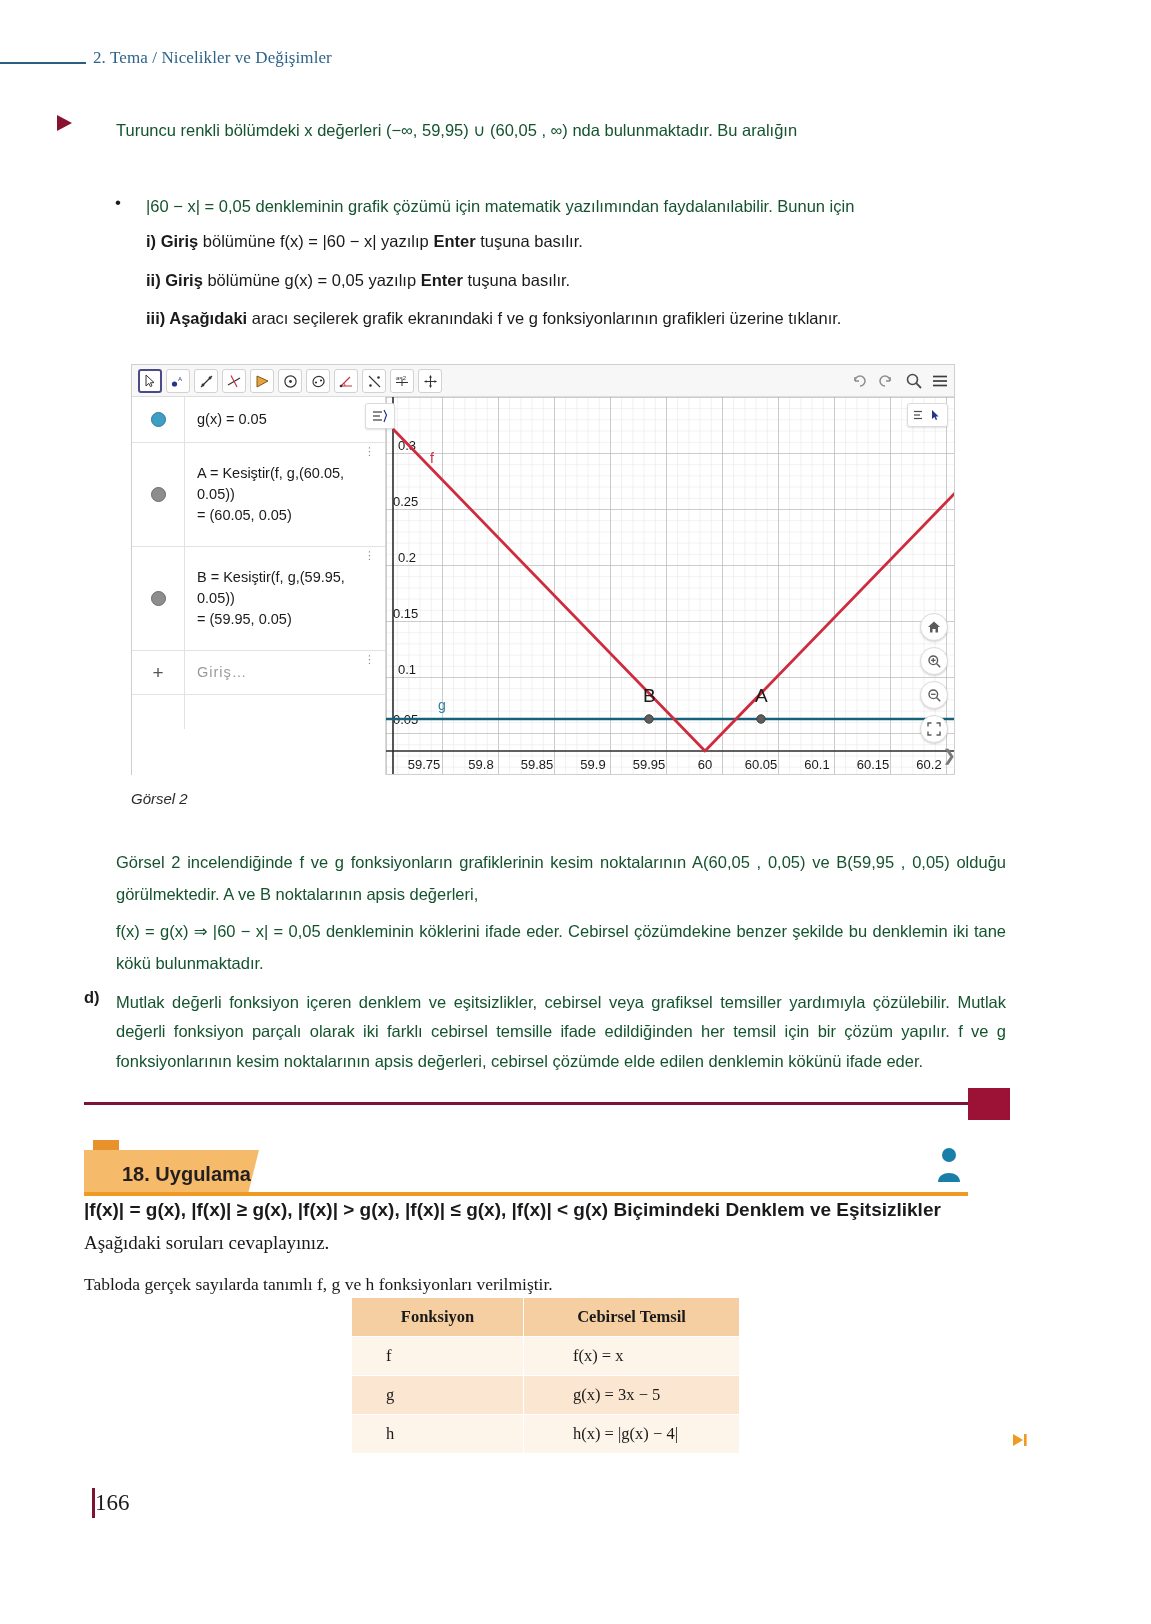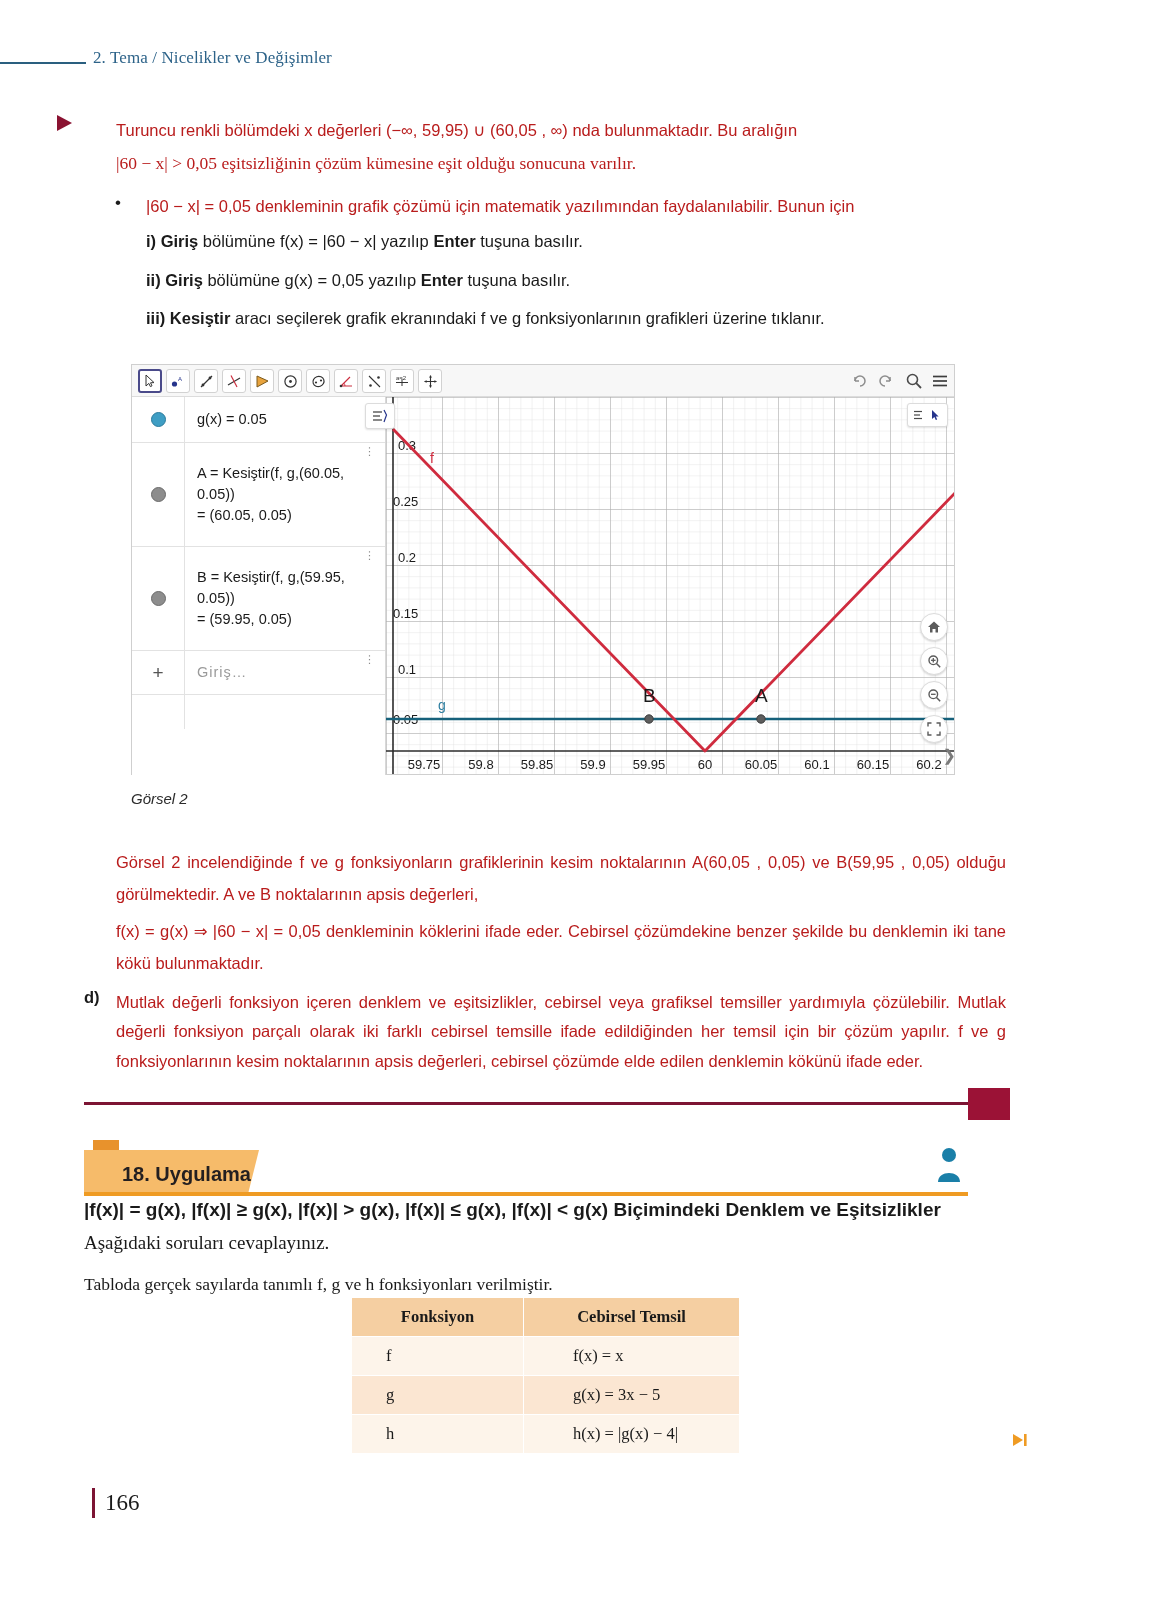--- a/index.html
+++ b/index.html
@@ -14,21 +14,21 @@
   
   .hdr{position:absolute;left:0;top:48px;width:1151px;height:26px;}
   .hdr-rule{position:absolute;left:0;top:14px;width:86px;height:2px;background:#2a5f7f;}
   .hdr-text{position:absolute;left:93px;top:0;font-family:"Liberation Serif",serif;
     font-size:17px;color:#2d6389;letter-spacing:.1px;white-space:nowrap;}
 
   
   .tri{position:absolute;left:57px;top:115px;width:0;height:0;
     border-left:15px solid #8a1231;border-top:8px solid transparent;border-bottom:8px solid transparent;}
 
-  .para{position:absolute;font-size:16.5px;line-height:1.95;color:#b91c1c;text-align:justify;}
+  .para{position:absolute;font-size:16.5px;line-height:1.95;color:#14532d;text-align:justify;}
   .math{font-family:"Liberation Serif",serif;font-size:17.5px;}
   b{font-weight:bold;}
 
   #p1{left:116px;top:114px;width:866px;}
   #p1 .l2{display:block;}
 
   .bullet{position:absolute;left:115px;top:193px;font-size:17px;color:#1b1b1b;}
   #p2{left:146px;top:190px;width:836px;}
   .step{position:absolute;left:146px;font-size:16.5px;line-height:1.6;}
   #s1{top:228px;}
@@ -104,51 +104,50 @@
   table.fn th{background:#f5cfa2;border:1px solid #ffffff;font-size:16.5px;font-weight:bold;
     padding:9px 4px;color:#1a1a1a;}
   table.fn td{border:1px solid #ffffff;font-size:16.5px;padding:9px 4px;height:20px;}
   table.fn tr.odd td{background:#fdf4ea;}
   table.fn tr.even td{background:#fbe6d2;}
   table.fn td.c1{width:133px;padding-left:34px;}
   table.fn td.c2{padding-left:49px;}
 
   .nextbtn{position:absolute;left:1012px;top:1432px;display:flex;align-items:center;gap:1px;}
 
-  .pagenum{position:absolute;left:84px;top:1488px;display:flex;align-items:center;gap:10px;padding-left:8px;}
+  .pagenum{position:absolute;left:84px;top:1488px;display:flex;align-items:center;padding-left:8px;}
   .pagebar{width:3px;height:30px;background:#7c1433;}
   .pagetxt{font-family:"Liberation Serif",serif;font-size:23px;color:#1a1a1a;}
 </style>
 </head>
 <body>
 
 <div class="page">
 
   <div class="hdr">
     <div class="hdr-rule"></div>
     <div class="hdr-text">2. Tema / Nicelikler ve Değişimler</div>
   </div>
 
   <div class="tri"></div>
   <div class="para" id="p1">
     <span class="l2">Turuncu renkli bölümdeki x değerleri (−∞, 59,95) ∪ (60,05 , ∞) nda bulunmaktadır. Bu aralığın</span>
-    <span class="l2 math">|60 − x| &gt; 0,05 eşitsizliğinin çözüm kümesine eşit olduğu sonucuna varılır.</span>
   </div>
 
   <div class="bullet">•</div>
   <div class="para" id="p2">|60 − x| = 0,05 denkleminin grafik çözümü için matematik yazılımından faydalanılabilir. Bunun için</div>
 
   <div class="step" id="s1">
     <b>i) Giriş</b><span> bölümüne  f(x) = |60 − x|  yazılıp </span><b>Enter</b><span> tuşuna basılır.</span>
   </div>
   <div class="step" id="s2">
     <b>ii) Giriş</b><span> bölümüne  g(x) = 0,05  yazılıp </span><b>Enter</b><span> tuşuna basılır.</span>
   </div>
   <div class="step" id="s3">
-    <b>iii) Kesiştir</b><span> aracı seçilerek grafik ekranındaki f ve g fonksiyonlarının grafikleri üzerine tıklanır.</span>
+    <b>iii) Aşağıdaki</b><span> aracı seçilerek grafik ekranındaki f ve g fonksiyonlarının grafikleri üzerine tıklanır.</span>
   </div>
 
   <div class="applet">
 
     <div class="toolbar">
       <div class="tbtn sel" style="left:6px">
         <svg width="14" height="14" viewBox="0 0 14 14">
             <path d="M3 1 L3 12 L5.8 9.4 L7.4 12.6 L9 11.8 L7.5 8.8 L11 8.6 Z" fill="#fff" stroke="#333" stroke-width="1"></path>
           </svg>
       </div>

